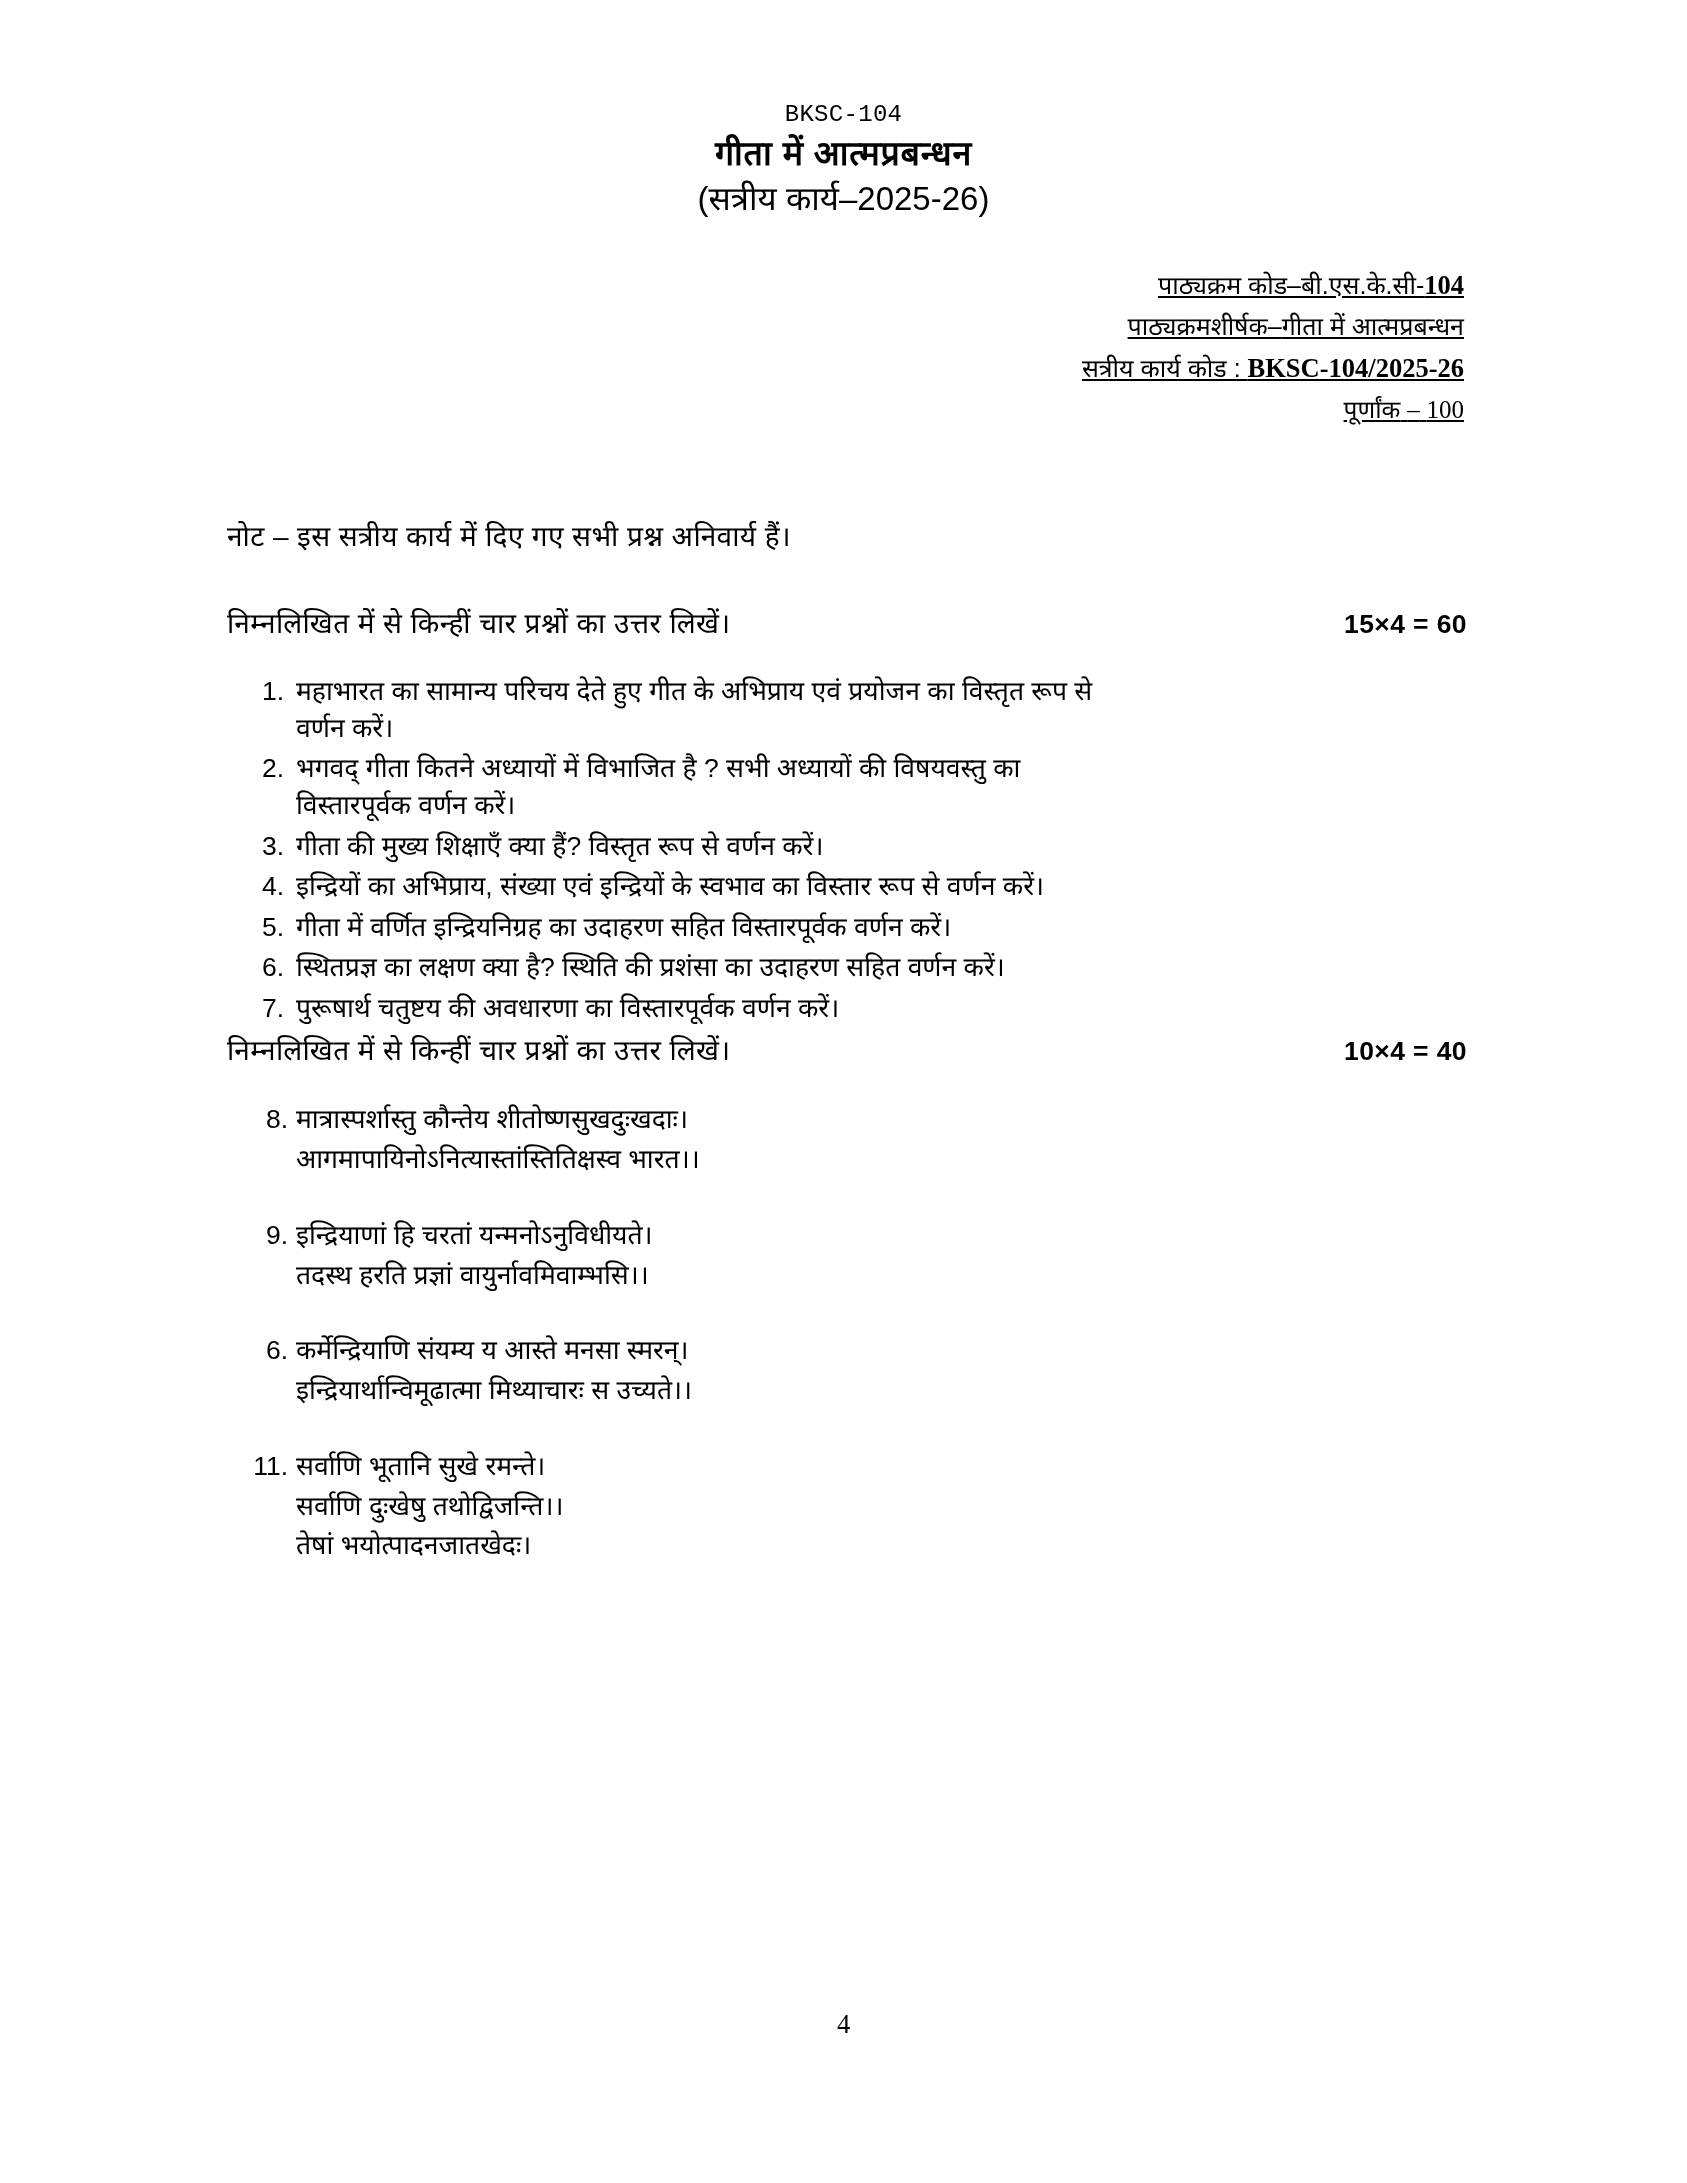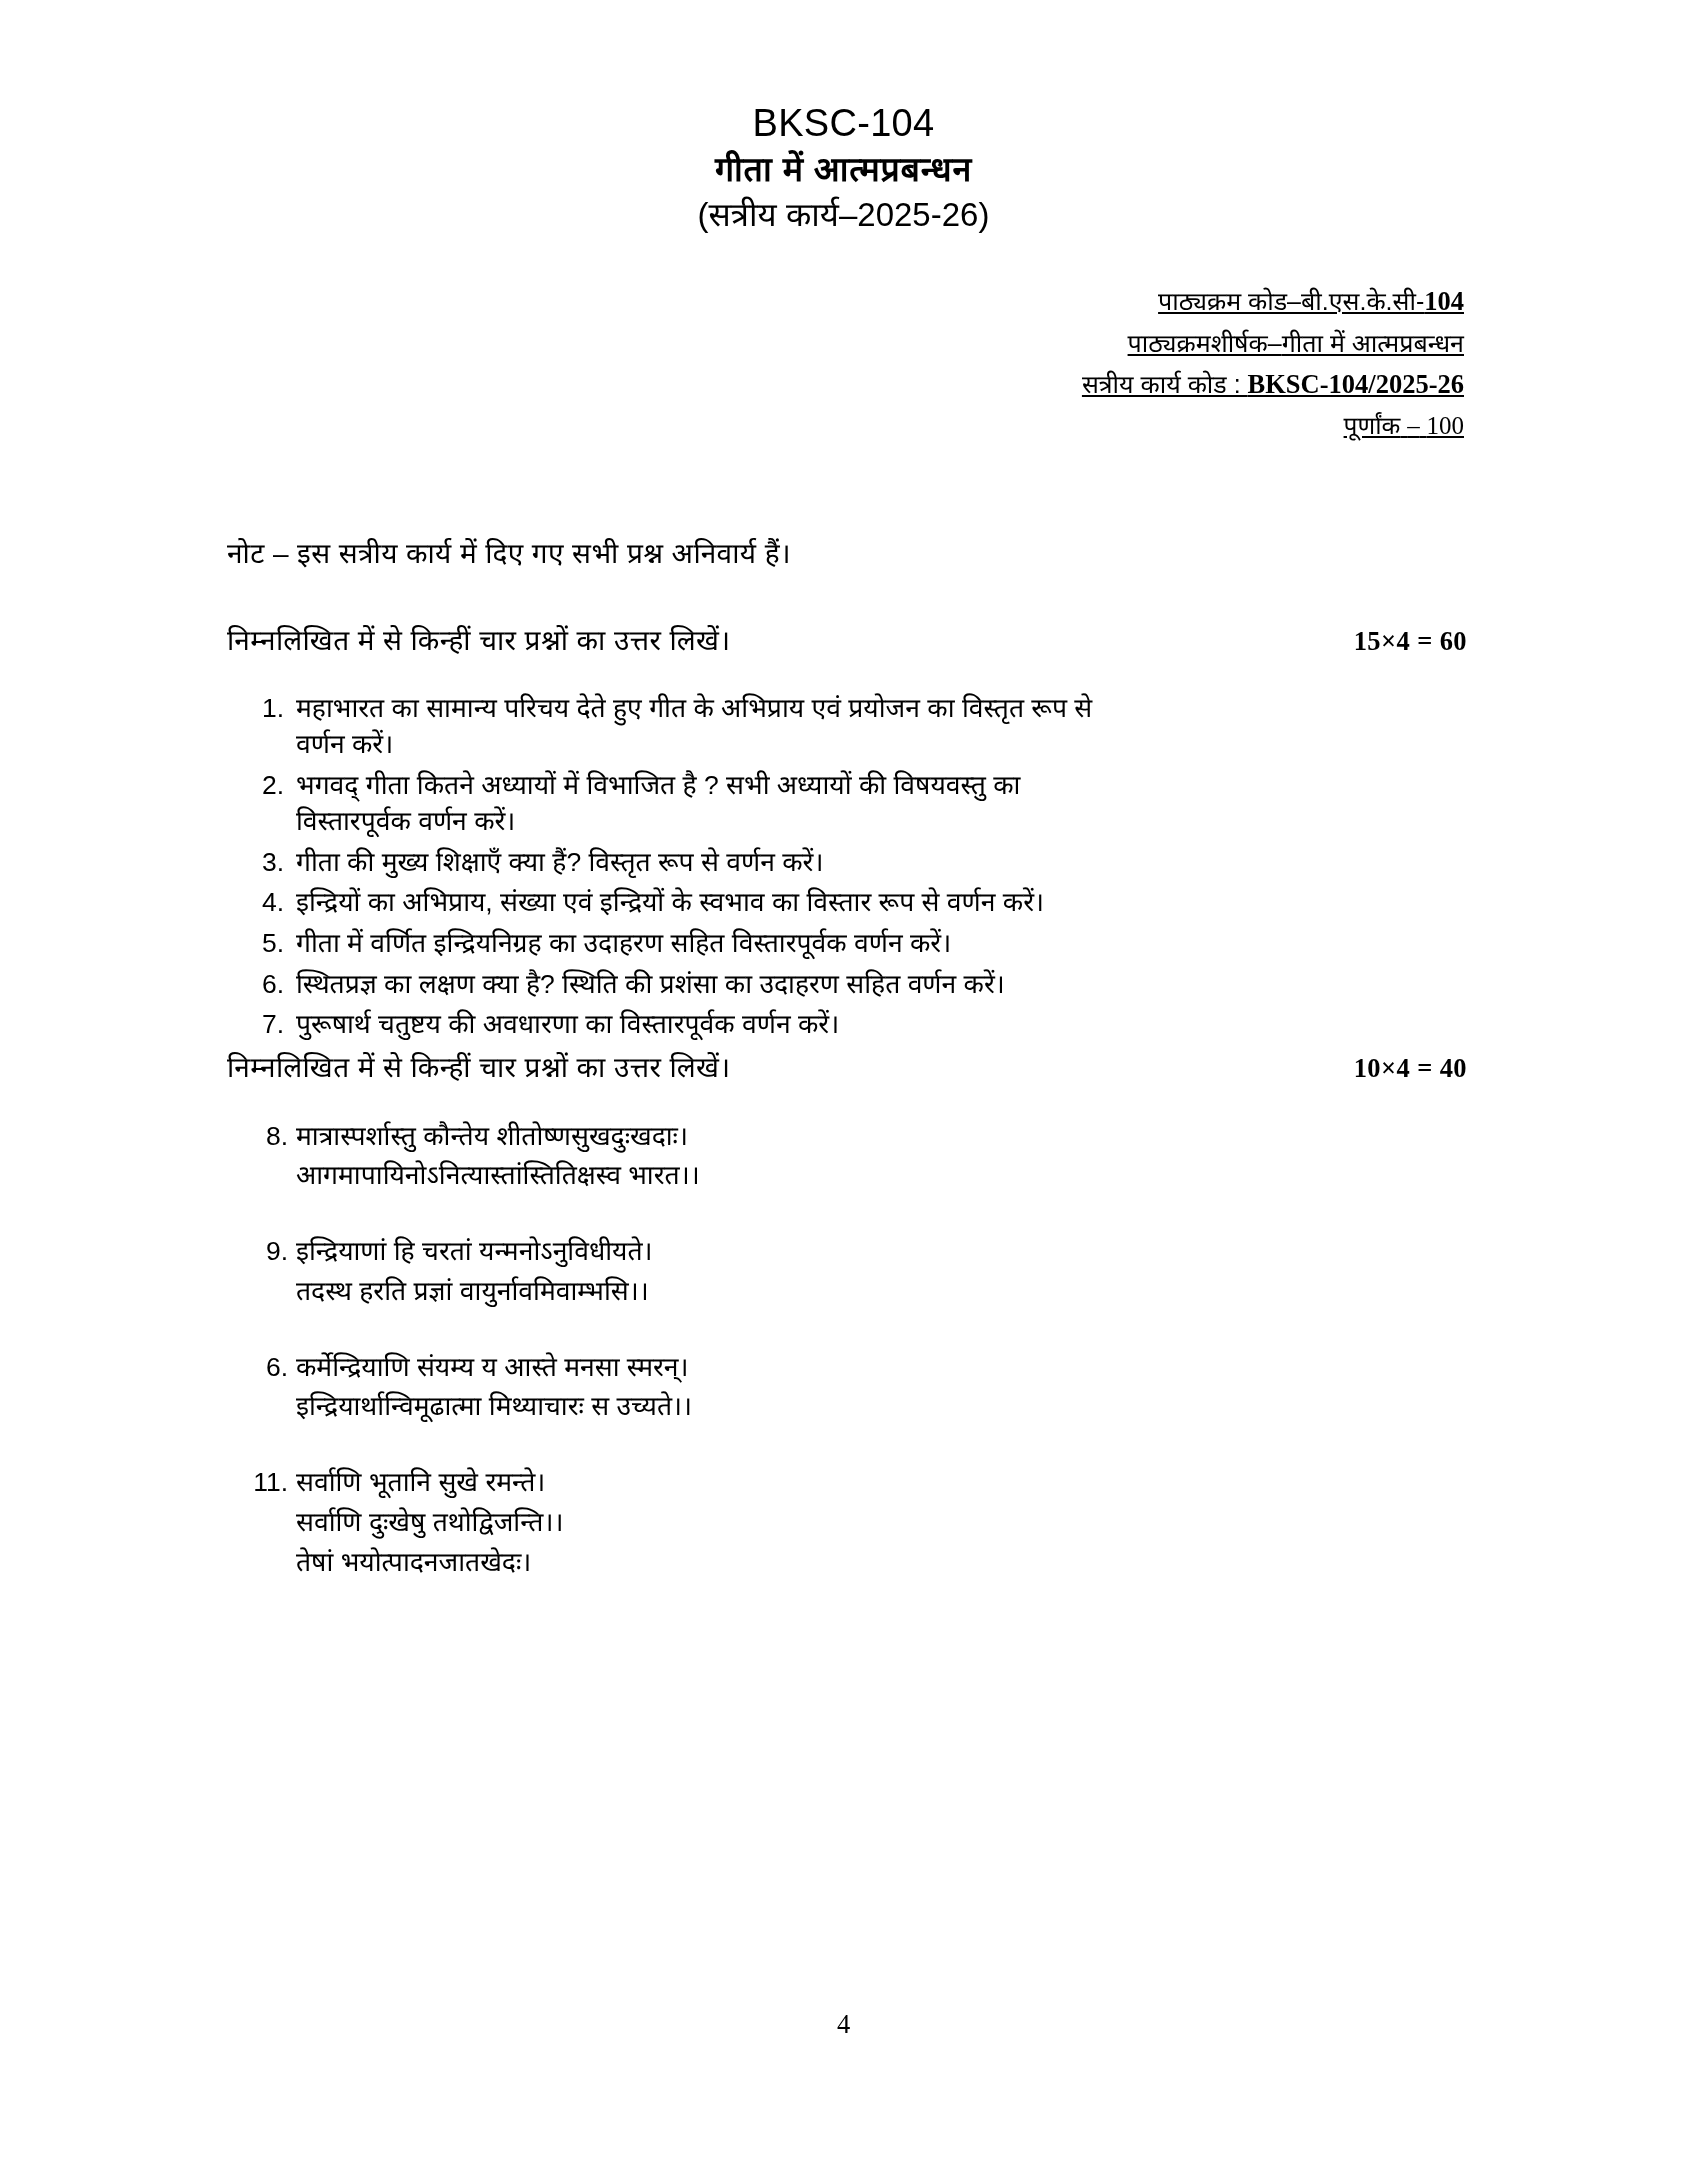--- a/index.html
+++ b/index.html
@@ -23,24 +23,24 @@
     box-sizing: border-box;
     padding: 0;
   }
 
   
   .header {
     text-align: center;
     padding-top: 101px;
   }
   .doc-code {
-    font-size: 38px;
+    font-size: 24px;
     line-height: 1.16;
     letter-spacing: 0.3px;
-    font-family: Liberation Sans, sans-serif;
+    font-family: Liberation Mono, monospace;
   }
   .doc-title-hi {
     font-size: 34px;
     line-height: 1.2;
     letter-spacing: 0.7px;
     font-family: "Liberation Sans", "DejaVu Sans", sans-serif;
     font-weight: 700;
     margin-top: 4px;
   }
   .doc-session {
@@ -98,21 +98,21 @@
   .section-head {
     display: flex;
     justify-content: space-between;
     align-items: baseline;
     font-size: 28px;
     font-family: "Liberation Sans", "DejaVu Sans", sans-serif;
     letter-spacing: 0.4px;
     margin-bottom: 32px;
   }
   .section-head .marks-val {
-    font-family: Liberation Serif, serif;
+    font-family: Liberation Sans, sans-serif;
     font-weight: 700;
     font-size: 26.5px;
     padding-right: 8px;
     white-space: nowrap;
   }
 
   
   ol.qlist {
     list-style: none;
     margin: 0 0 0 0;

